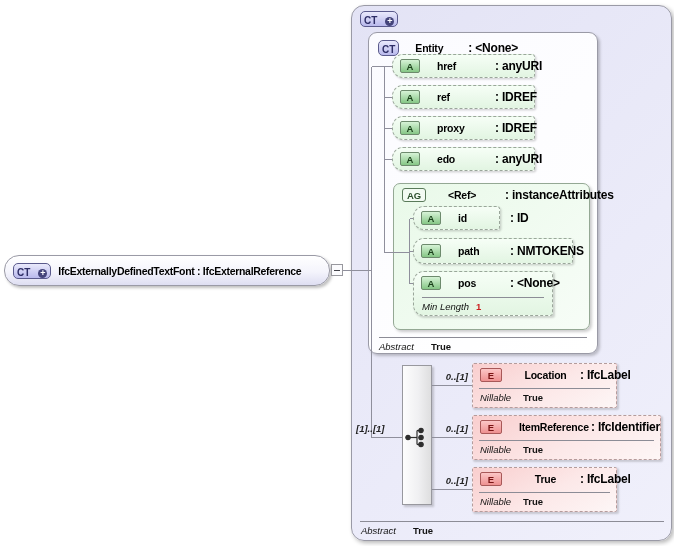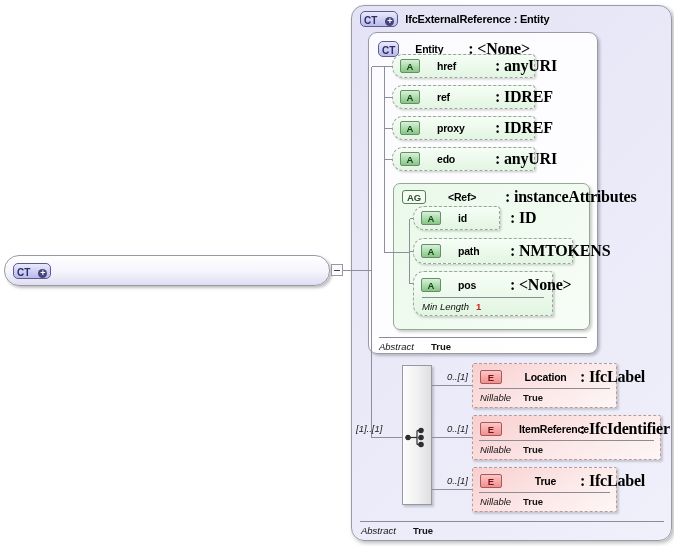--- a/index.html
+++ b/index.html
@@ -88,42 +88,41 @@
     background:linear-gradient(180deg,#fcc6c6 0%,#ee9090 100%);
     border:1px solid #a85858; border-radius:2px;
     color:#7a1414; font-size:9.5px; font-weight:bold;
     display:flex; align-items:center; justify-content:center;
   }
 
   
   .t-title { font-size:11px; font-weight:bold; color:#000; white-space:nowrap; letter-spacing:-0.2px; }
   .t-root  { font-size:10.5px; font-weight:bold; color:#000; white-space:nowrap; letter-spacing:-0.3px; }
   .t-name  { font-size:10.5px; font-weight:bold; color:#000; white-space:nowrap; letter-spacing:-0.2px;margin-left:9px; }
-  .t-type  { font-size:16px; font-weight:bold; color:#000; white-space:nowrap; letter-spacing:-0.2px;font-family:Liberation Serif, serif; }
+  .t-type  { font-size:12px; font-weight:bold; color:#000; white-space:nowrap; letter-spacing:-0.2px; }
   .row-title { display:flex; align-items:center; }
   .nw50 { min-width:50px; } .nw46 { min-width:46px; } .nw44 { min-width:44px; } .nw53 { min-width:53px;text-align:center; }
   .sep { position:absolute; height:1px; background:#8c8c96; }
   .meta-label { font-size:9.5px; font-style:italic; color:#111; white-space:nowrap; }
   .meta-value { font-size:9.5px; color:#111; white-space:nowrap; font-weight:bold; }
   .facet-value { font-size:9.5px; color:#cc2020; font-weight:bold; }
-  .card-label { position:absolute; font-size:9.5px; font-style:italic; font-weight:normal; color:#222; white-space:nowrap; }
+  .card-label { position:absolute; font-size:9.5px; font-style:italic; font-weight:bold; color:#222; white-space:nowrap; }
   svg.lines { left:0; top:0; pointer-events:none; }
 </style>
 </head>
 <body>
 
 <div id="stage">
 
   <div class="abs panel">
     <div class="row-title" style="padding:5px 0 0 8px; gap:7px;">
       <span class="badge-ct">
         <span>CT</span>
         <span class="plus-circle">+</span>
       </span>
-      <span class="t-title">IfcExternalReference : Entity</span>
     </div>
     <div class="sep" style="left:8px; right:7px; top:515px;"></div>
     <div class="abs" style="left:9px; top:519px; display:flex;">
       <span class="meta-label" style="min-width:52px;">Abstract</span>
       <span class="meta-value">True</span>
     </div>
   </div>
 
   <div class="abs entity-box">
     <div class="row-title" style="padding:7px 0 0 9px; gap:7px;">
@@ -228,20 +227,21 @@
       <span class="meta-label" style="min-width:43px;">Nillable</span>
       <span class="meta-value">True</span>
     </div>
   </div>
 
   <div class="abs root-box">
     <span class="badge-ct">
       <span>CT</span>
       <span class="plus-circle">+</span>
     </span>
+    <span class="t-root">IfcExternallyDefinedTextFont : IfcExternalReference</span>
   </div>
   <div class="abs handle">
     <div class="handle-minus"></div>
   </div>
 
   <svg class="abs lines" width="674" height="546" shape-rendering="crispEdges">
     <g stroke="#8f8f9c" stroke-width="1" fill="none">
       <path d="M343 270.5 H371.5"></path>
       <path d="M371.5 66.5 V437.5"></path>
       <path d="M371.5 66.5 H392"></path>

